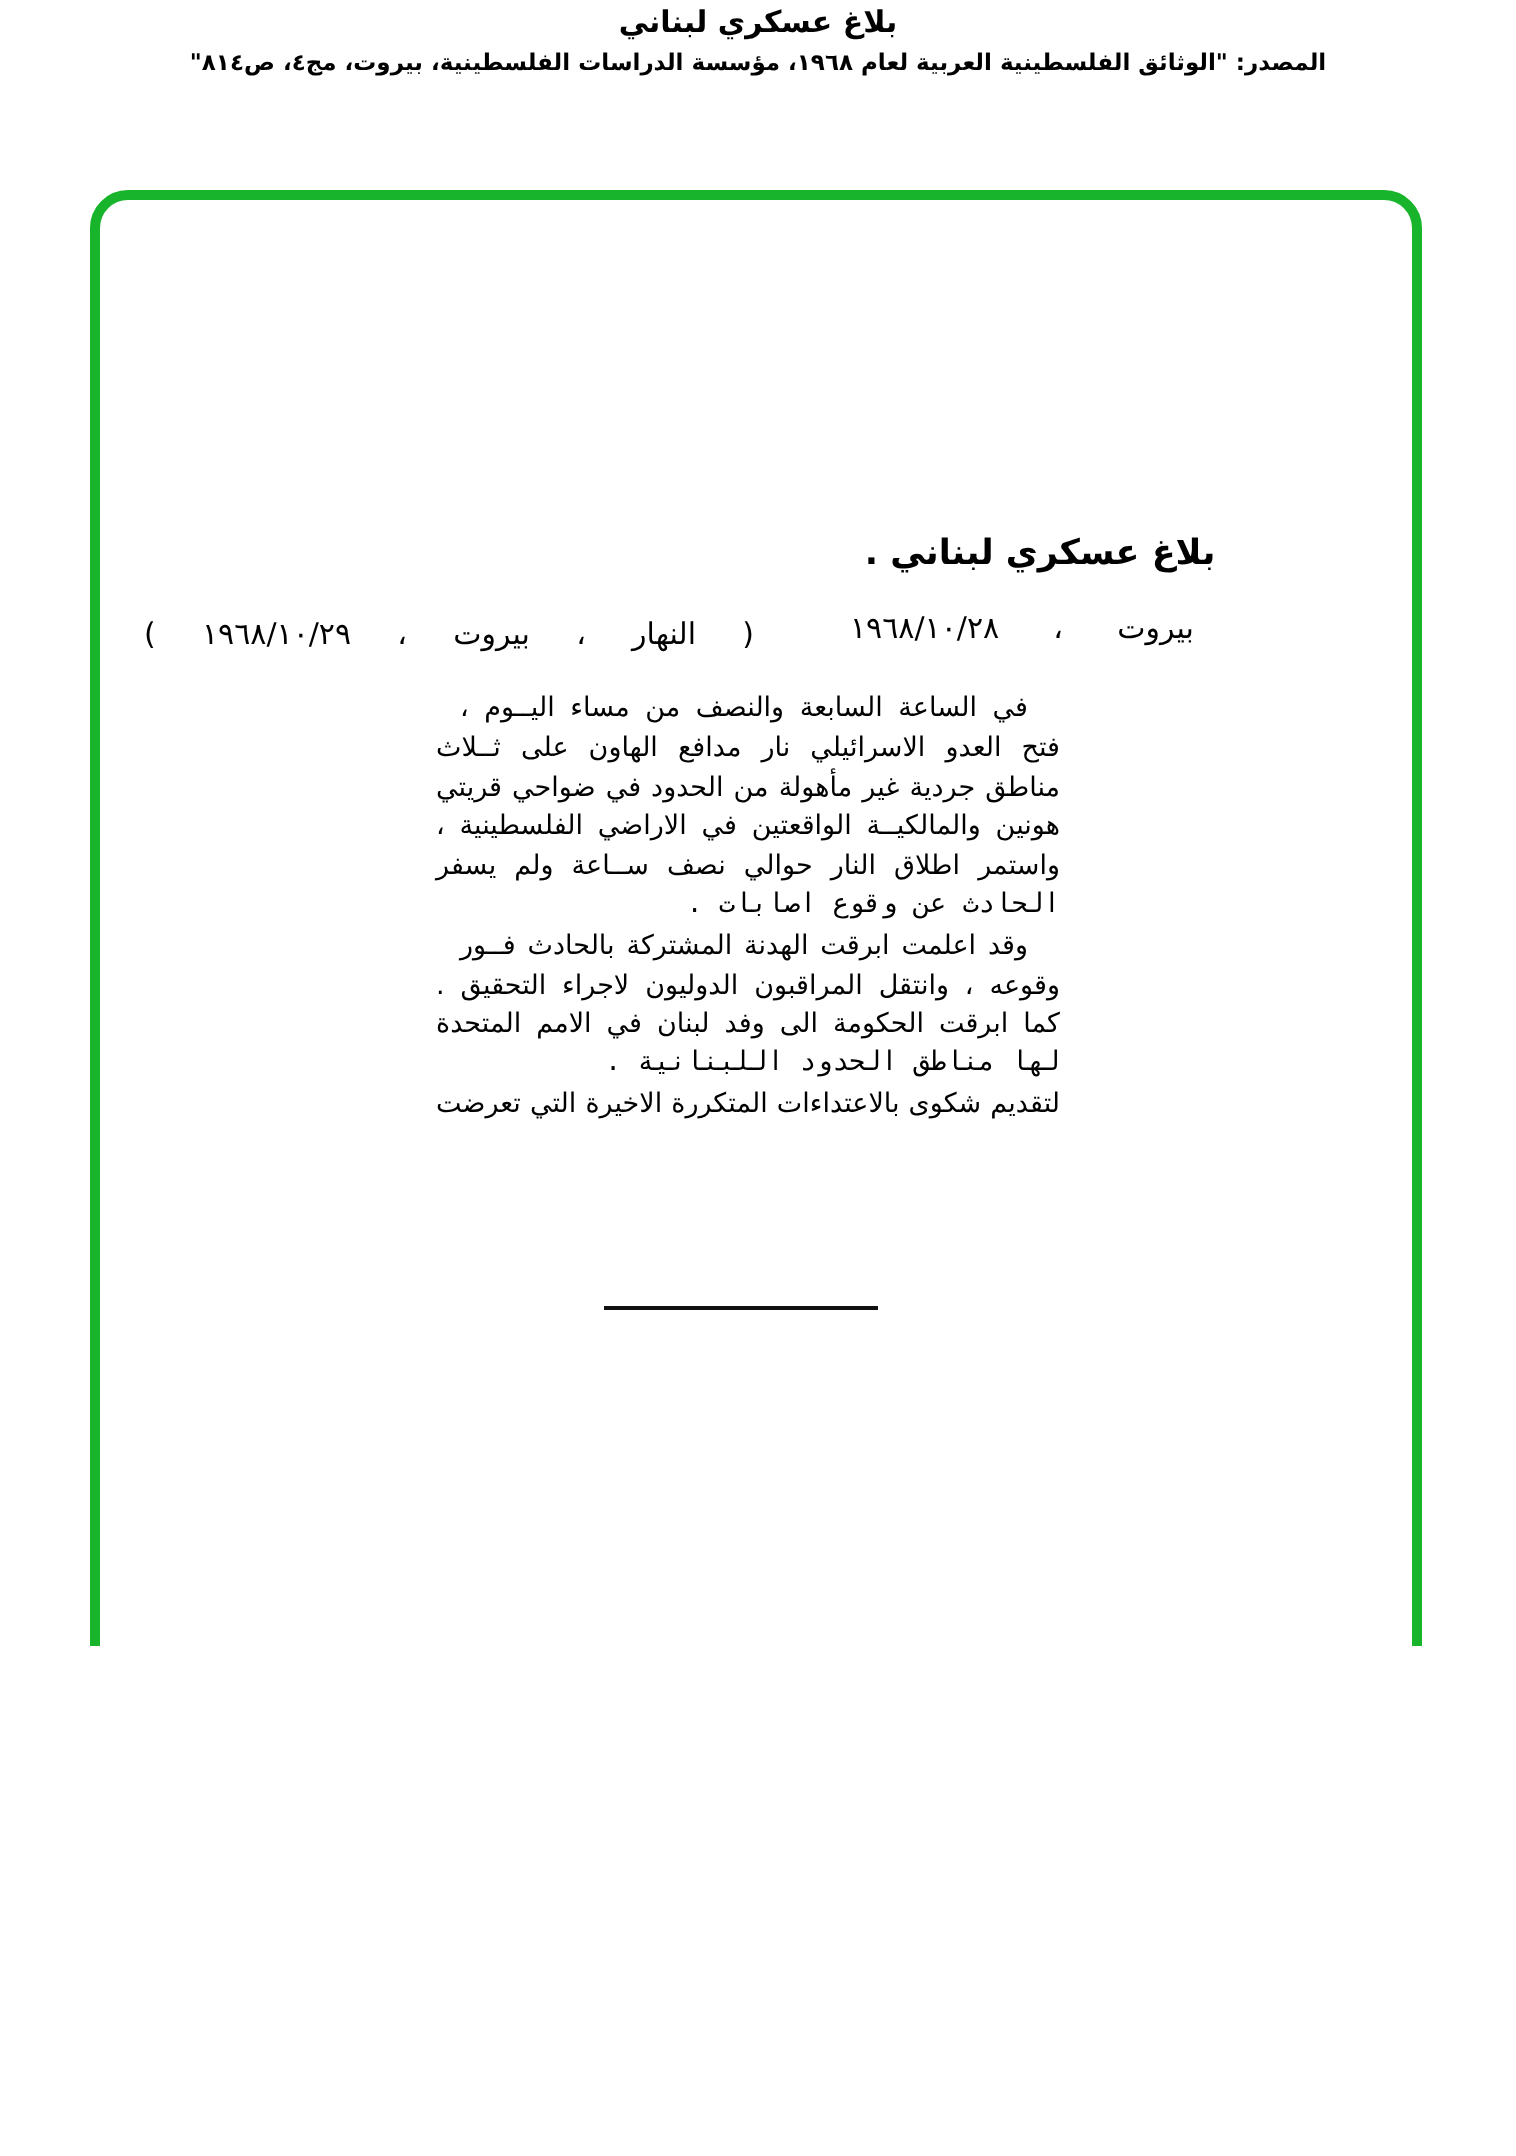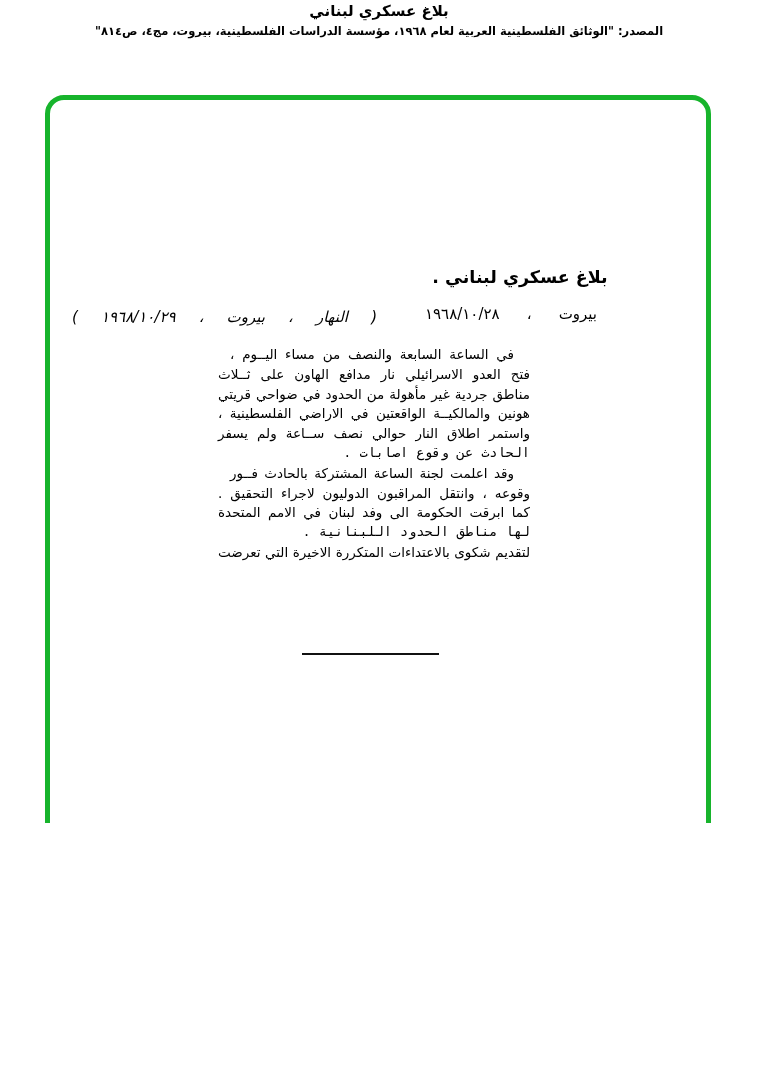--- a/index.html
+++ b/index.html
@@ -73,21 +73,20 @@
   }
   .dateline-left {
     position: absolute;
     left: 22px;
     top: 208px;
     width: 305px;
     direction: rtl;
     text-align: justify;
     text-align-last: justify;
     font-size: 15px;
-    font-style: italic;
   }
   .doc-body {
     position: absolute;
     left: 168px;
     top: 245px;
     width: 312px;
     direction: rtl;
     font-size: 13.5px;
   }
   .body-line {
@@ -133,21 +132,21 @@
 
     <div class="dateline-left">( النهار ، بيروت ، ١٩٦٨/١٠/٢٩ )</div>
 
     <div class="doc-body">
       <div class="body-line para-start">في الساعة السابعة والنصف من مساء اليــوم ،</div>
       <div class="body-line">فتح العدو الاسرائيلي نار مدافع الهاون على ثــلاث</div>
       <div class="body-line">مناطق جردية غير مأهولة من الحدود في ضواحي قريتي</div>
       <div class="body-line">هونين والمالكيــة الواقعتين في الاراضي الفلسطينية ،</div>
       <div class="body-line">واستمر اطلاق النار حوالي نصف ســاعة ولم يسفر</div>
       <div class="body-line para-end">الحادث عن وقوع اصابات .</div>
-      <div class="body-line para-start">وقد اعلمت لجنة الساعة المشتركة بالحادث فــور</div>
+      <div class="body-line para-start">وقد اعلمت ابرقت الهدنة المشتركة بالحادث فــور</div>
       <div class="body-line">وقوعه ، وانتقل المراقبون الدوليون لاجراء التحقيق .</div>
       <div class="body-line">كما ابرقت الحكومة الى وفد لبنان في الامم المتحدة</div>
       <div class="body-line para-end">لها مناطق الحدود اللبنانية .</div>
       <div class="body-line">لتقديم شكوى بالاعتداءات المتكررة الاخيرة التي تعرضت</div>
     </div>
 
     <div class="separator-rule"></div>
 
   </div>
 

